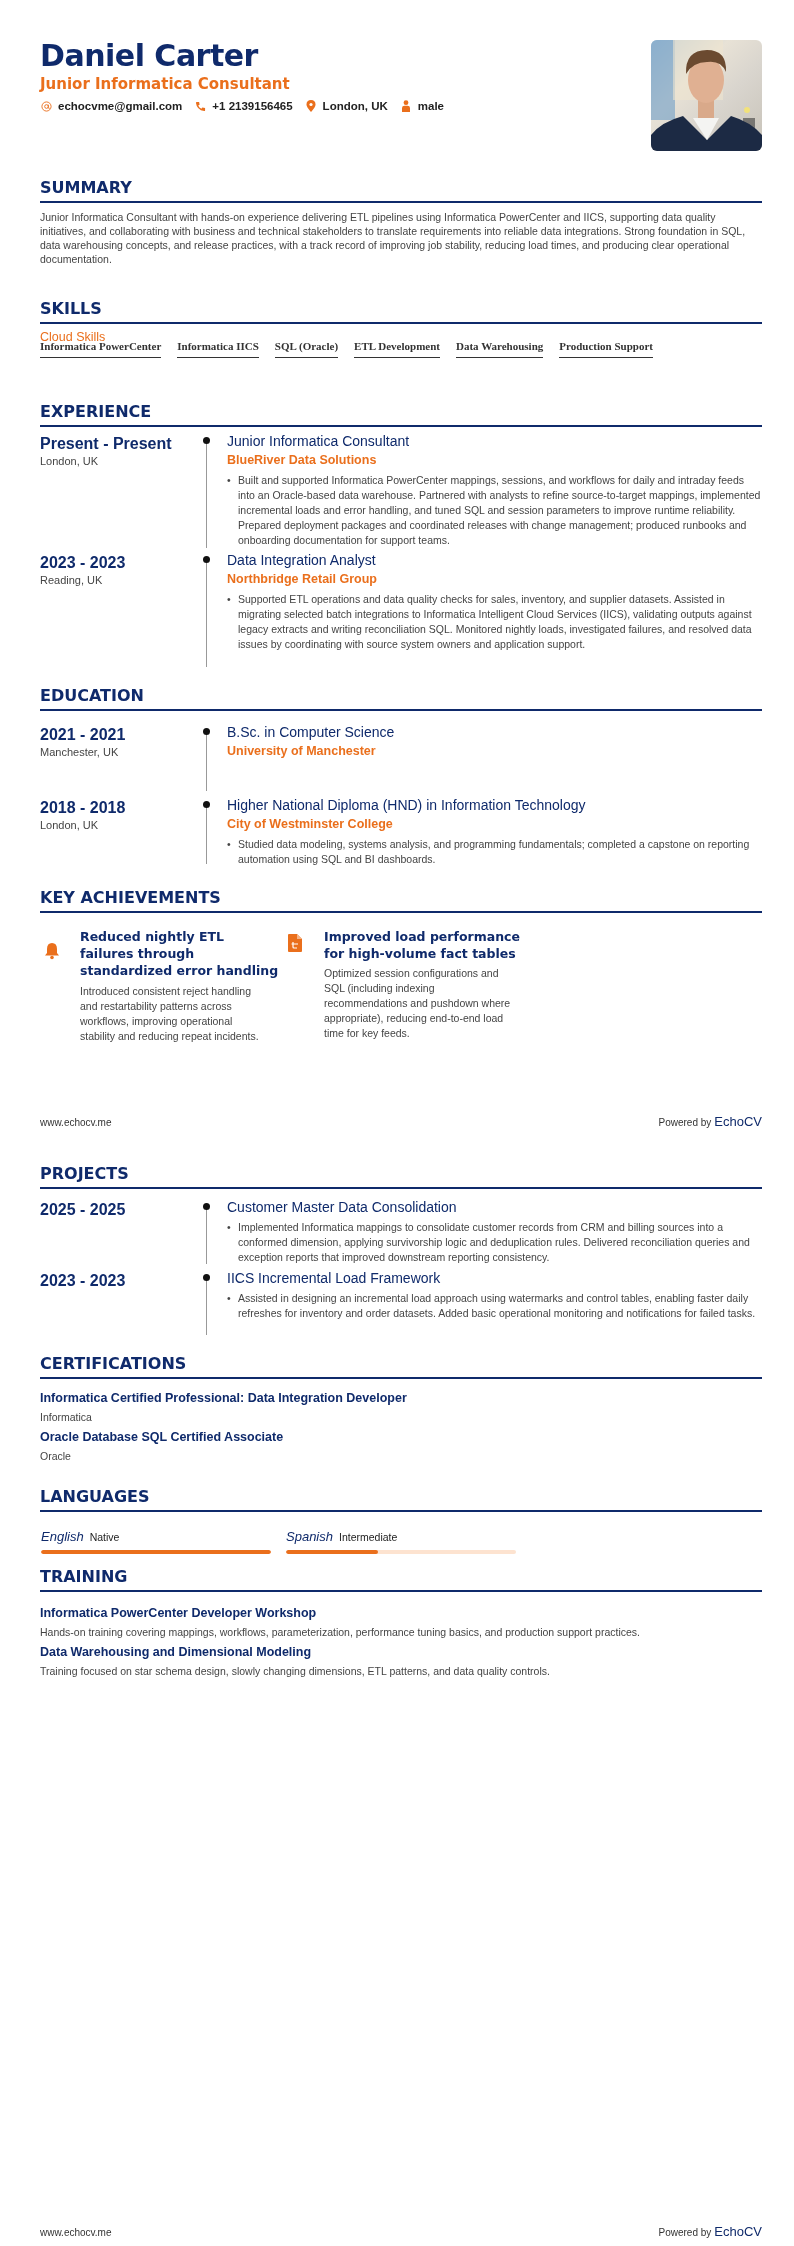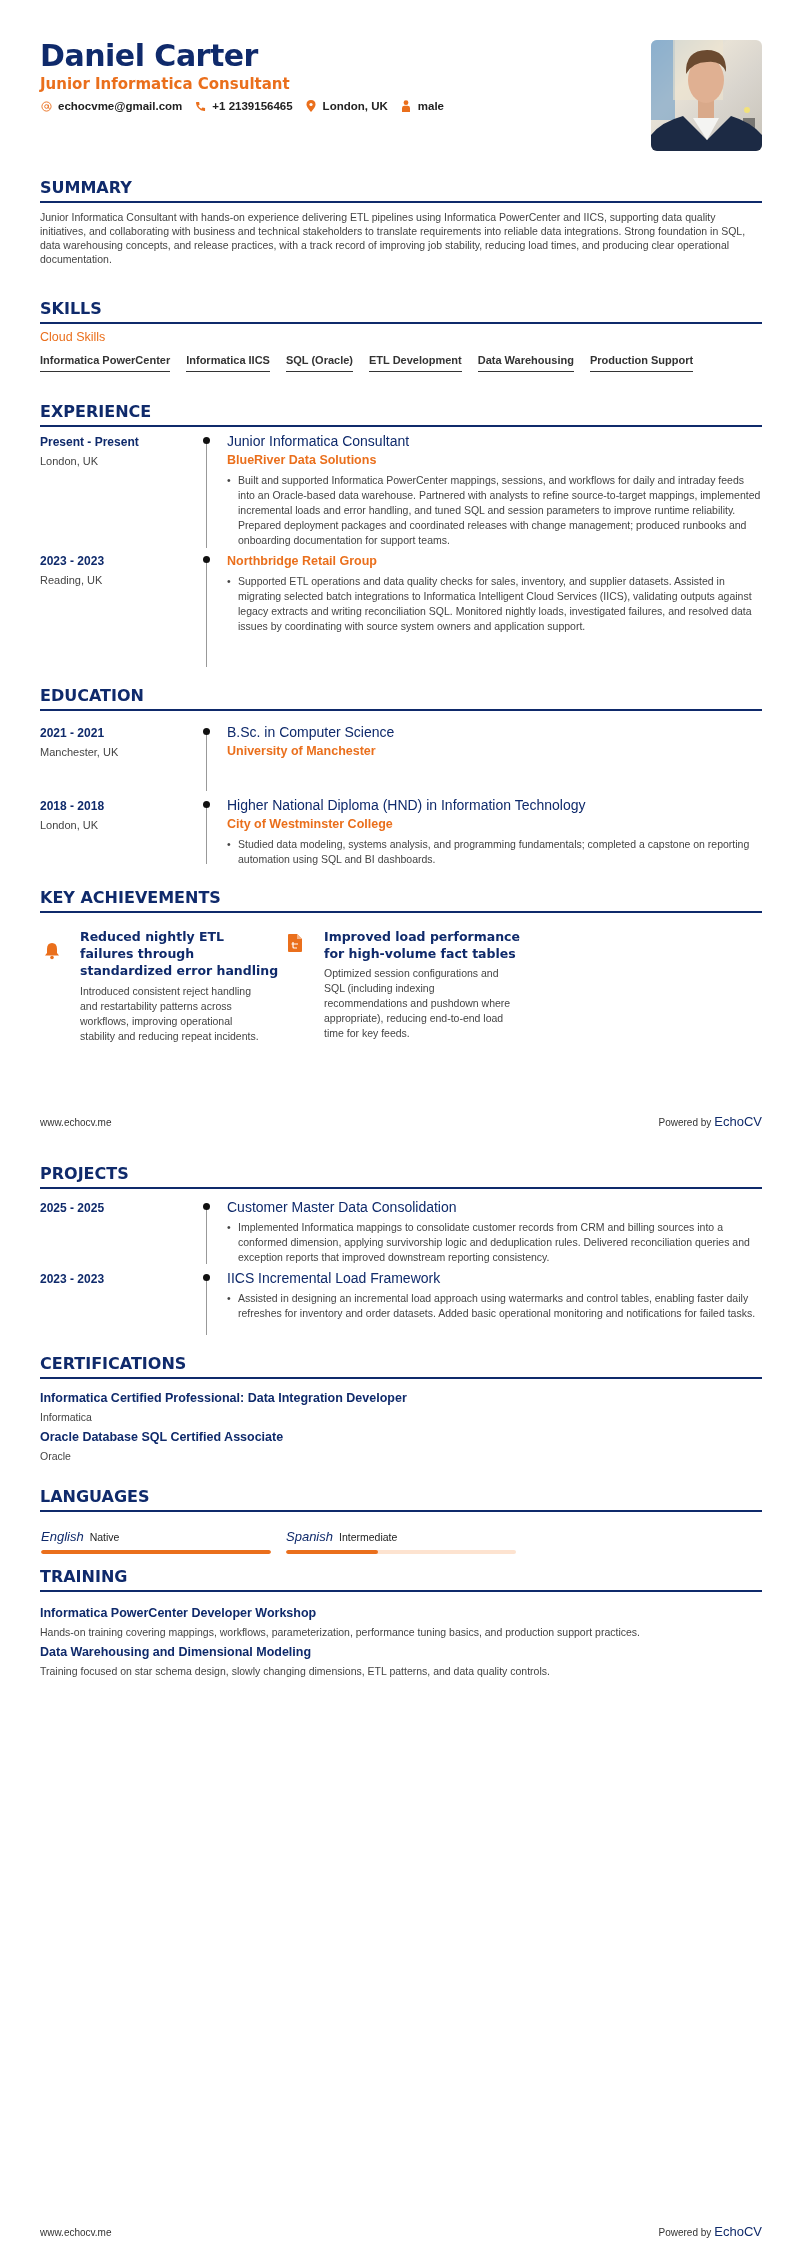--- a/index.html
+++ b/index.html
@@ -15,26 +15,26 @@
   .contact .ic { width: 12px; height: 12px; margin-right: 6px; display: inline-flex; align-items: center; justify-content: center; }
   .photo { position: absolute; top: 40px; left: 651px; width: 111px; height: 111px; border-radius: 6px; overflow: hidden;
            background: linear-gradient(135deg, #a7c3d9 0%, #e8e2d6 35%, #d9d5ce 60%, #c7c2b8 100%); }
 
   
   .sec-title { position: absolute; left: 40px; width: 722px; font-family: "DejaVu Sans", sans-serif; font-weight: bold; font-size: 16px; color: #0f2a6b; padding-bottom: 3px; border-bottom: 2.5px solid #0f2a6b; line-height: 20px; }
 
   .summary { position: absolute; left: 40px; width: 722px; top: 210px; font-size: 10.5px; line-height: 14px; color: #444; }
 
   .skills-sub { position: absolute; left: 40px; top: 330px; font-size: 12.5px; color: #ea6f1c; }
-  .skills { position: absolute; left: 40px; top: 354px; display: flex; }
+  .skills { position: absolute; left: 40px; top: 340px; display: flex; font-family: Liberation Serif, serif; }
   .skill { font-size: 11px; font-weight: bold; color: #333; padding-bottom: 5px; border-bottom: 1.5px solid #333; margin-right: 16px; }
 
   
   .tl-item { position: absolute; left: 40px; width: 722px; }
-  .tl-date { position: absolute; left: 0; top: 0; font-size: 12px; font-weight: bold; color: #0f2a6b; }
+  .tl-date { position: absolute; left: 0; top: 0; font-size: 16px; font-weight: bold; color: #0f2a6b; }
   .tl-loc { position: absolute; left: 0; top: 20px; font-size: 11px; color: #444; }
   .tl-line { position: absolute; left: 166px; top: 3px; width: 1px; background: #999; }
   .tl-dot { position: absolute; left: 163px; top: 2px; width: 7px; height: 7px; border-radius: 50%; background: #111; }
   .tl-body { position: absolute; left: 187px; top: -3px; width: 535px; }
   .tl-title { font-size: 14px; color: #0f2a6b; line-height: 18px; }
   .tl-org { font-size: 12.5px; font-weight: bold; color: #ea6f1c; line-height: 18px; margin-top: 1px; }
   .tl-bullet { position: relative; padding-left: 11px; margin-top: 4px; font-size: 10.5px; line-height: 15px; color: #444; }
   .tl-bullet::before { content: "•"; position: absolute; left: 0; top: 0; color: #444; }
 
   
@@ -145,20 +145,21 @@
     <div class="tl-bullet">Built and supported Informatica PowerCenter mappings, sessions, and workflows for daily and intraday feeds into an Oracle-based data warehouse. Partnered with analysts to refine source-to-target mappings, implemented incremental loads and error handling, and tuned SQL and session parameters to improve runtime reliability. Prepared deployment packages and coordinated releases with change management; produced runbooks and onboarding documentation for support teams.</div>
   </div>
 </div>
 
 <div class="tl-item" style="top:554px; height:110px;">
   <div class="tl-date">2023 - 2023</div>
   <div class="tl-loc">Reading, UK</div>
   <div class="tl-line" style="height:110px;"></div>
   <div class="tl-dot"></div>
   <div class="tl-body">
+    <div class="tl-title">Data Integration Analyst</div>
     <div class="tl-org">Northbridge Retail Group</div>
     <div class="tl-bullet">Supported ETL operations and data quality checks for sales, inventory, and supplier datasets. Assisted in migrating selected batch integrations to Informatica Intelligent Cloud Services (IICS), validating outputs against legacy extracts and writing reconciliation SQL. Monitored nightly loads, investigated failures, and resolved data issues by coordinating with source system owners and application support.</div>
   </div>
 </div>
 
 <div class="sec-title" style="top:686px;">EDUCATION</div>
 
 <div class="tl-item" style="top:726px; height:62px;">
   <div class="tl-date">2021 - 2021</div>
   <div class="tl-loc">Manchester, UK</div>

